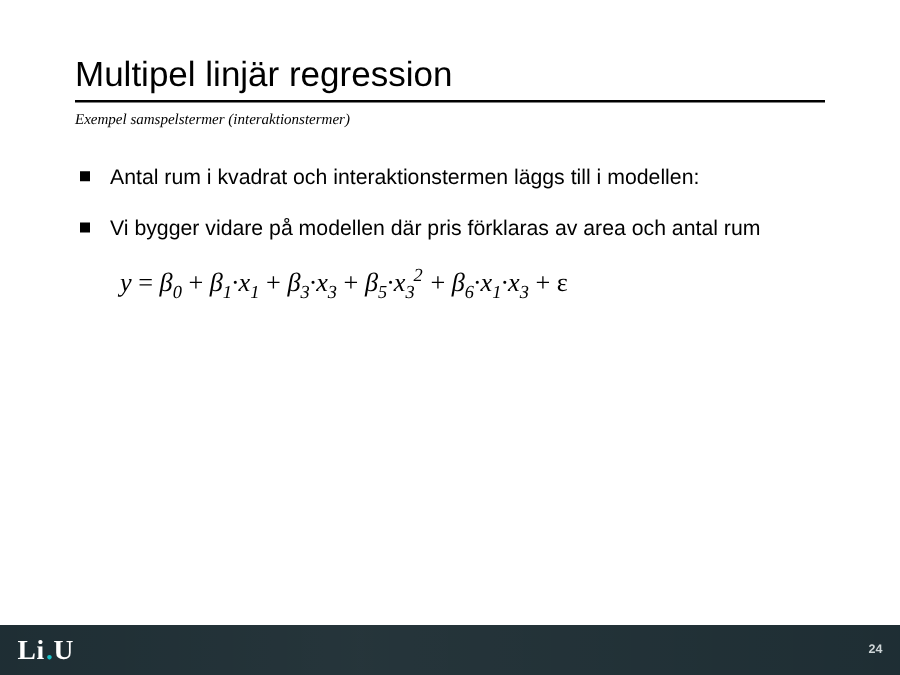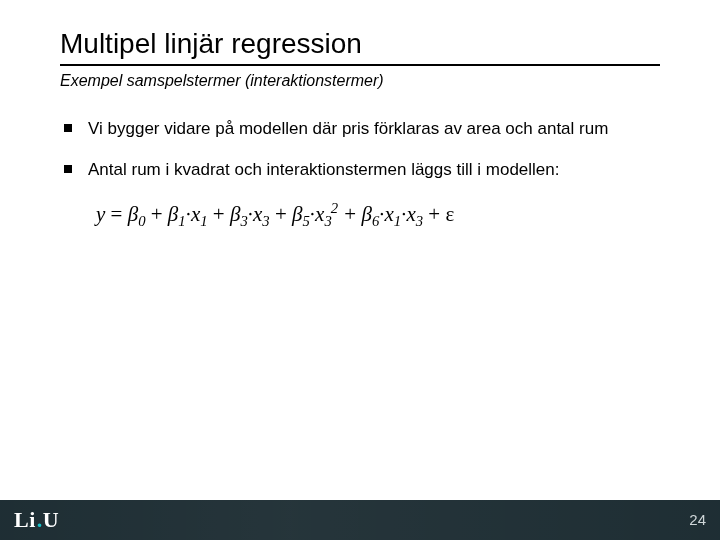--- a/index.html
+++ b/index.html
@@ -1,21 +1,21 @@
 <!DOCTYPE html>
 <html><head>
 <meta charset="utf-8">
 <style>
   * { margin: 0; padding: 0; box-sizing: border-box; }
   html, body { width: 720px; height: 540px; overflow: hidden; font-family: Arial, Helvetica, sans-serif; background: #fff; color: #000; }
   .slide { position: relative; width: 720px; height: 540px; }
   .content { padding: 28px 60px 0 60px; }
-  .title { font-size: 28px; font-weight: 400; line-height: 1.15; margin-bottom: 2px; }
+  .title { font-size: 28px; font-weight: 400; line-height: 1.15; margin-bottom: 2px; margin-top: 16px; }
   .rule { border: none; border-top: 2px solid #000; margin: 4px 0 6px 0; }
-  .subtitle { font-size: 16px; font-style: italic; font-weight: 400; margin-bottom: 28px; }
+  .subtitle { font-size: 12px; font-style: italic; font-weight: 400; margin-bottom: 28px; font-family: Liberation Serif, serif; }
   .bullets { list-style: none; padding-left: 28px; }
   .bullets li { position: relative; font-size: 17px; line-height: 1.35; margin-bottom: 18px; padding-left: 0; }
   .bullets li::before {
     content: "";
     position: absolute;
     left: -24px;
     top: 6px;
     width: 8px;
     height: 8px;
     background: #000;
@@ -46,37 +46,37 @@
     align-items: baseline;
     color: #fff;
     font-family: "Times New Roman", Georgia, serif;
     font-weight: 700;
     font-size: 22px;
     letter-spacing: 0.5px;
   }
   .logo .dot { color: #17c1c7; font-weight: 700; margin-left: 1px; }
   .pagenum {
     color: #cfd6d8;
-    font-size: 15px;
-    font-weight: 400;
+    font-size: 10px;
+    font-weight: 700;
     padding-bottom: 2px;
   }
 </style>
 </head>
 <body>
 
 <div class="slide">
   <div class="content">
     <h1 class="title">Multipel linjär regression</h1>
     <hr class="rule">
     <div class="subtitle">Exempel samspelstermer (interaktionstermer)</div>
 
     <ul class="bullets">
+      <li>Antal rum i kvadrat och interaktionstermen läggs till i modellen:</li>
       <li>Vi bygger vidare på modellen där pris förklaras av area och antal rum</li>
-      <li>Antal rum i kvadrat och interaktionstermen läggs till i modellen:</li>
     </ul>
 
     <div class="formula">
       <span>y</span><span class="op"> = </span><span>β</span><span class="sub">0</span><span class="op"> + </span><span>β</span><span class="sub">1</span><span class="op">∙</span><span>x</span><span class="sub">1</span><span class="op"> + </span><span>β</span><span class="sub">3</span><span class="op">∙</span><span>x</span><span class="sub">3</span><span class="op"> + </span><span>β</span><span class="sub">5</span><span class="op">∙</span><span>x</span><span class="sub">3</span><span class="sup">2</span><span class="op"> + </span><span>β</span><span class="sub">6</span><span class="op">∙</span><span>x</span><span class="sub">1</span><span class="op">∙</span><span>x</span><span class="sub">3</span><span class="op"> + ε</span>
     </div>
   </div>
 
   <div class="footer">
     <div class="logo">
       <span>L</span>

